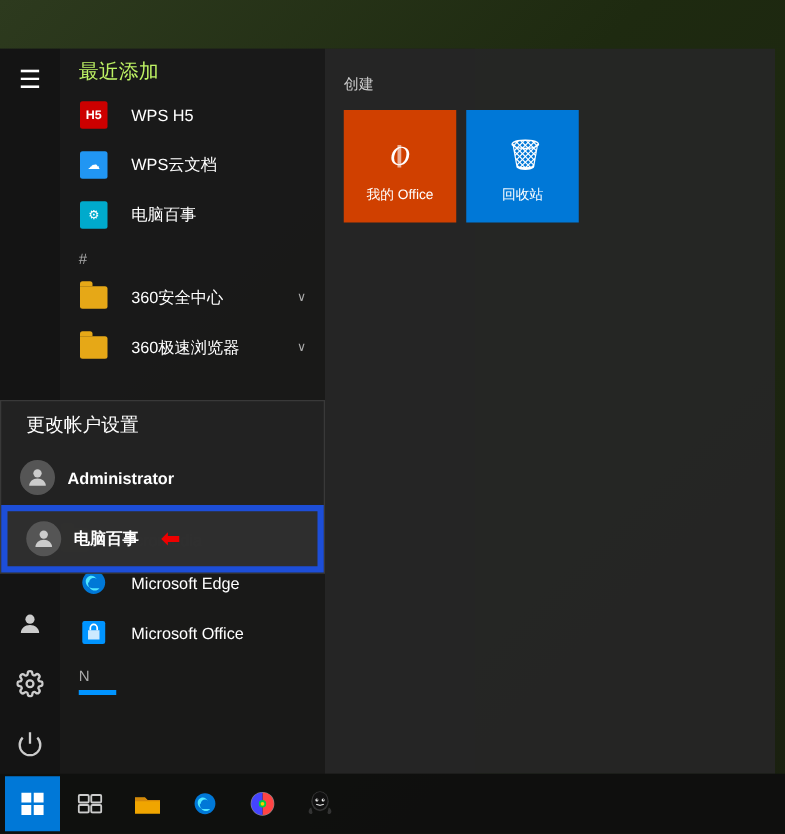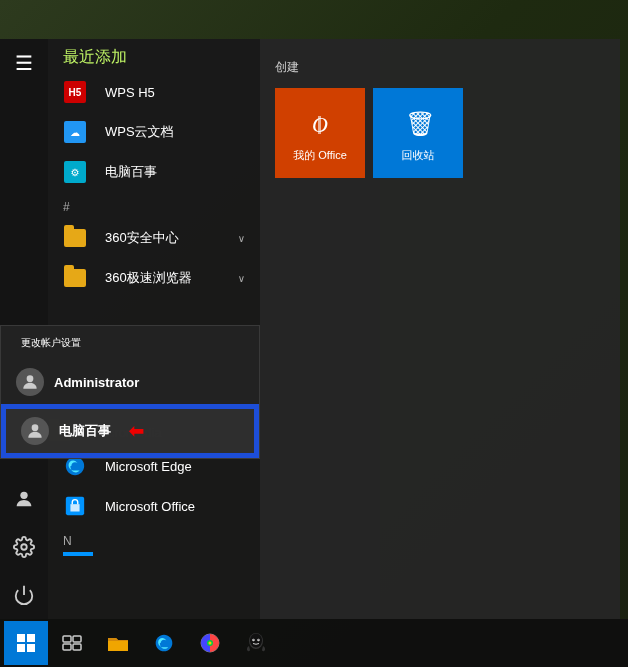--- a/index.html
+++ b/index.html
@@ -203,21 +203,21 @@
       bottom: 160px;
       width: 260px;
       background: rgba(35, 35, 35, 0.98);
       border: 1px solid rgba(80,80,80,0.5);
       z-index: 100;
     }
 
     .context-item {
       padding: 10px 20px;
       color: white;
-      font-size: 10px;
+      font-size: 15px;
       cursor: pointer;
     }
 
     .context-item-user {
       display: flex;
       align-items: center;
       padding: 8px 15px;
       color: white;
       font-size: 13px;
       cursor: pointer;

